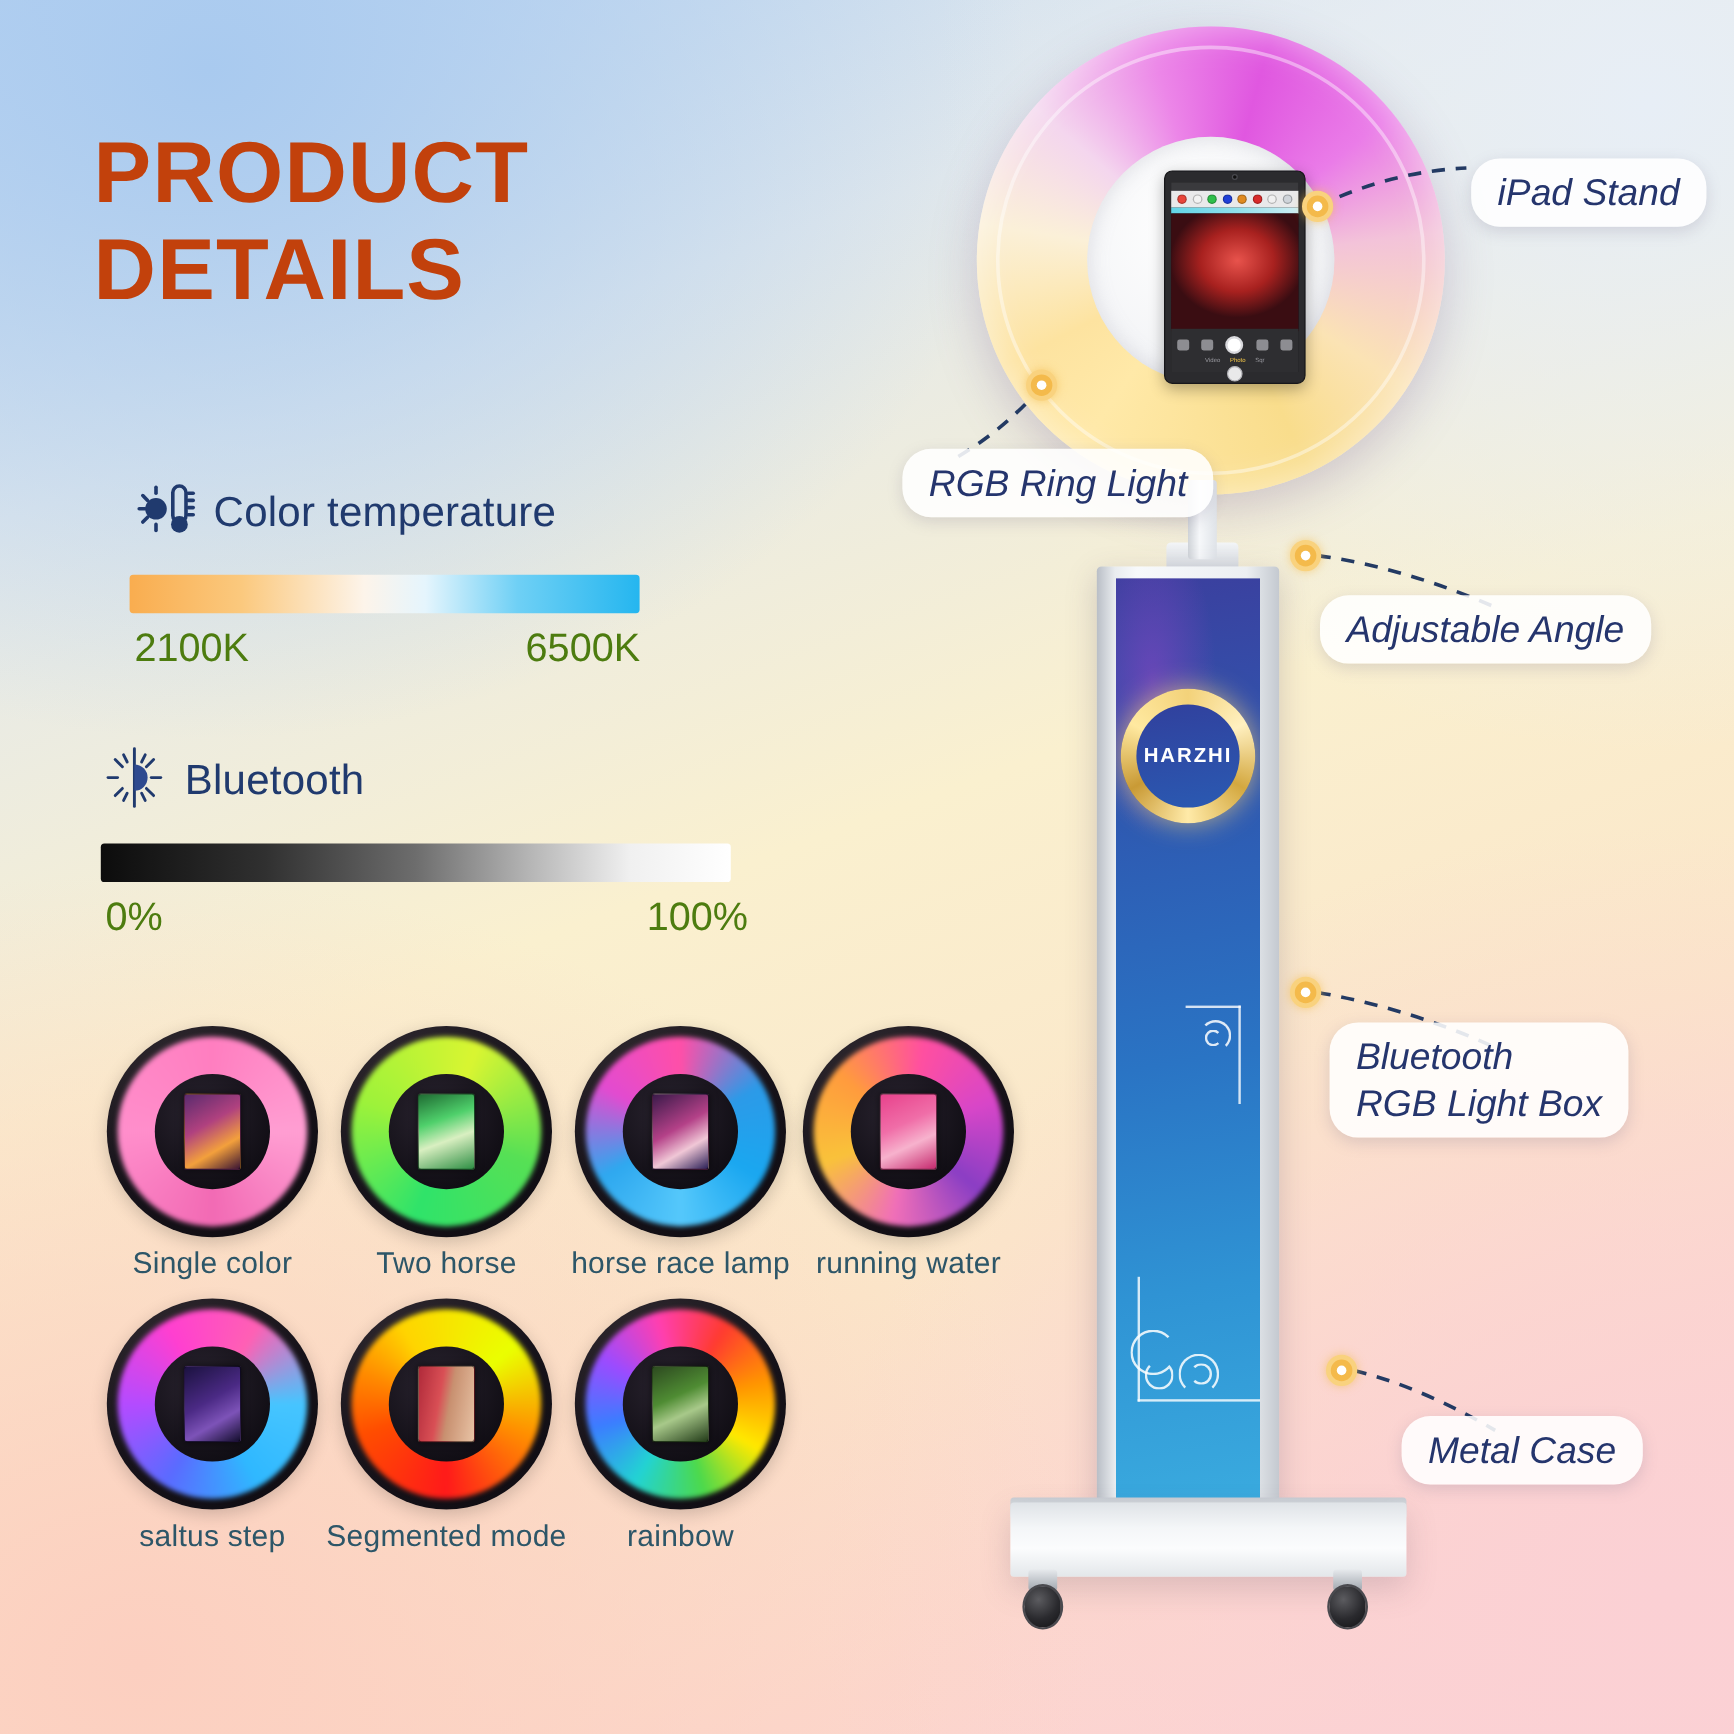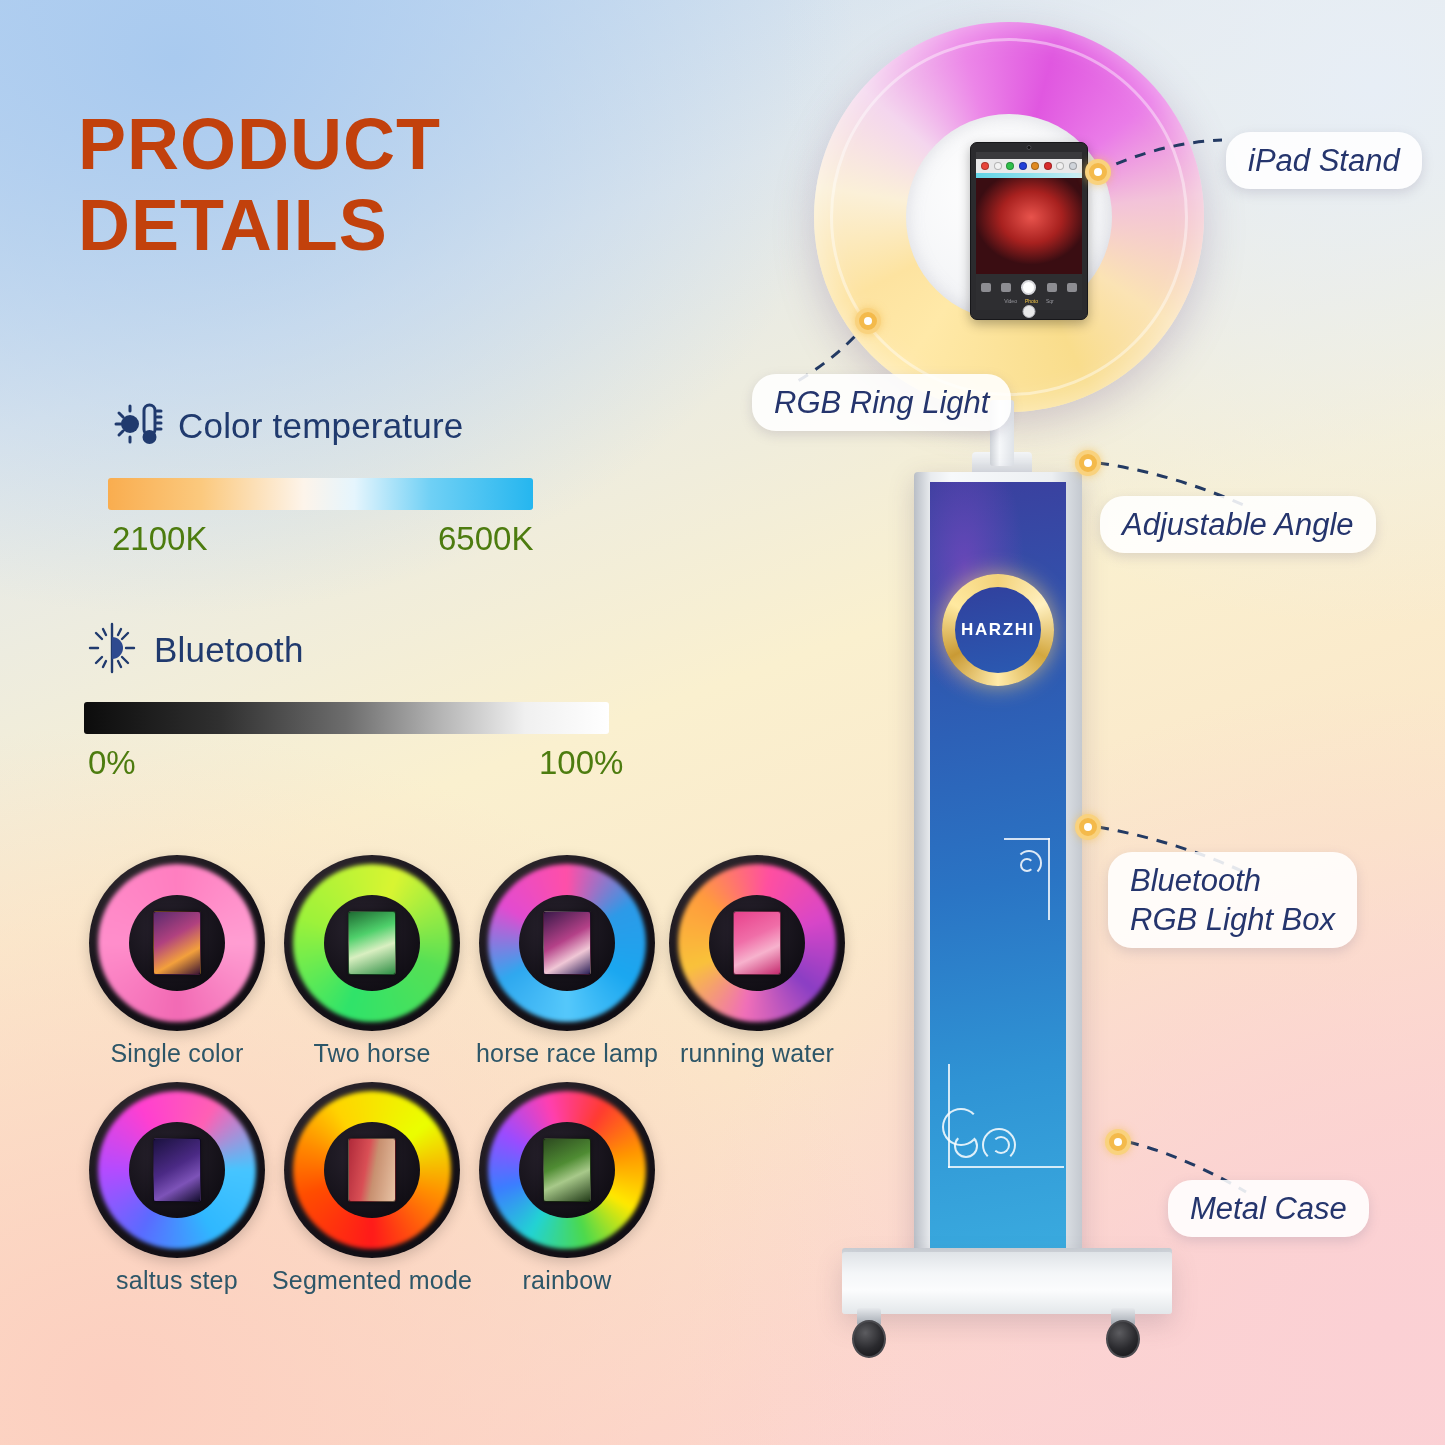--- a/index.html
+++ b/index.html
@@ -143,21 +143,21 @@
   .ipad-modes .on { color:#f7c948; }
   .ipad-cam { position:absolute; left:50%; top:2px; transform:translateX(-50%); width:5px; height:5px; border-radius:50%; background:#111; border:1px solid #4a4a4f; }
   .ipad-home { position:absolute; left:50%; bottom:1px; transform:translateX(-50%); width:13px; height:13px; border-radius:50%; background:#e9e9ea; border:1px solid #b5b5ba; }
 
   .neck { position:absolute; left:200px; top:400px; width:24px; height:66px;
     background:linear-gradient(90deg,#cfd3d8,#f6f8fa 40%,#dfe3e8); border-radius:3px; }
   .bracket { position:absolute; left:182px; top:452px; width:60px; height:22px;
     background:linear-gradient(180deg,#f3f5f7,#d6dadf); border-radius:4px 4px 0 0; }
 
   .pole {
-    position:absolute; left:124px; top:472px; width:168px; height:790px;
+    position:absolute; left:124px; top:472px; width:152px; height:790px;
     background:linear-gradient(90deg,#b9bec6 0%, #e9ecef 10%, #f7f9fb 22%, #eceff2 82%, #c4c9d0 100%);
     border-radius:4px;
     box-shadow:0 8px 26px rgba(80,70,100,.22);
   }
   .panel {
     position:absolute; left:16px; top:10px; right:16px; bottom:8px;
     background:linear-gradient(170deg, #3b3f9e 0%, #2e5ab2 26%, #2a74c4 52%, #2f93d4 76%, #3aabdf 100%);
     overflow:hidden;
   }
   .panel::before {

